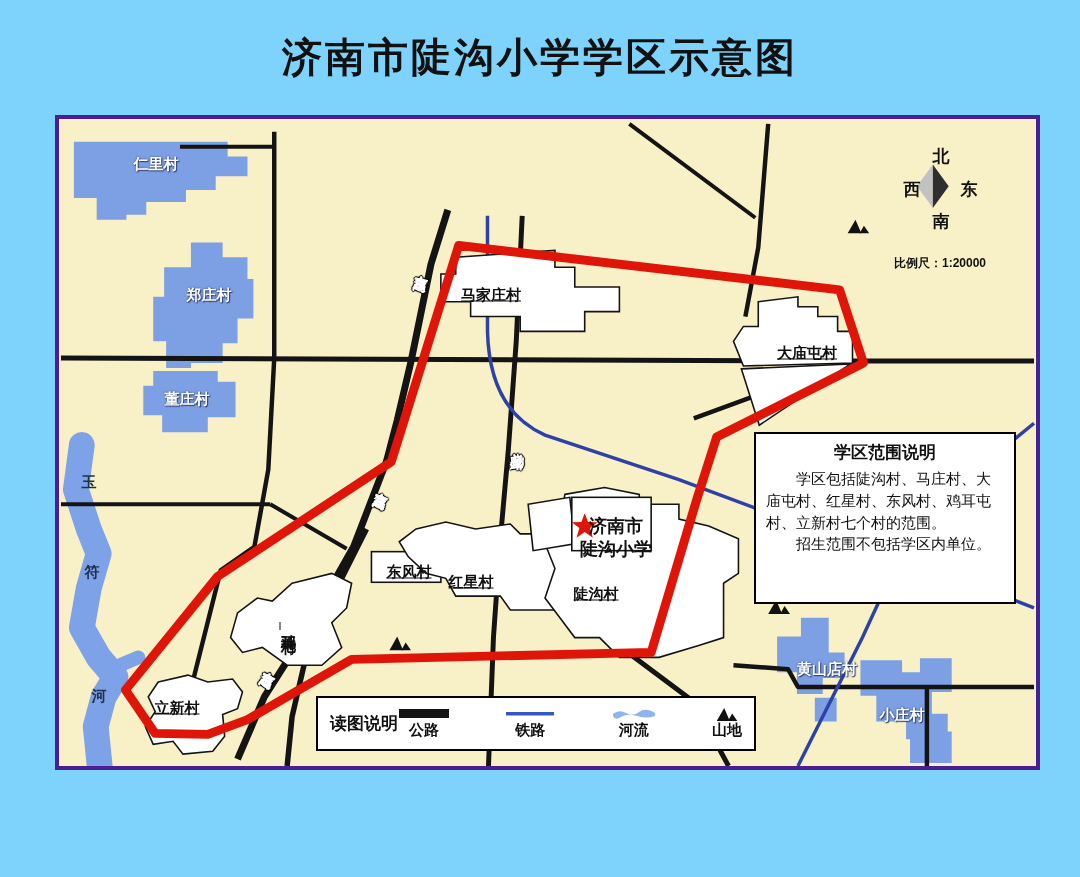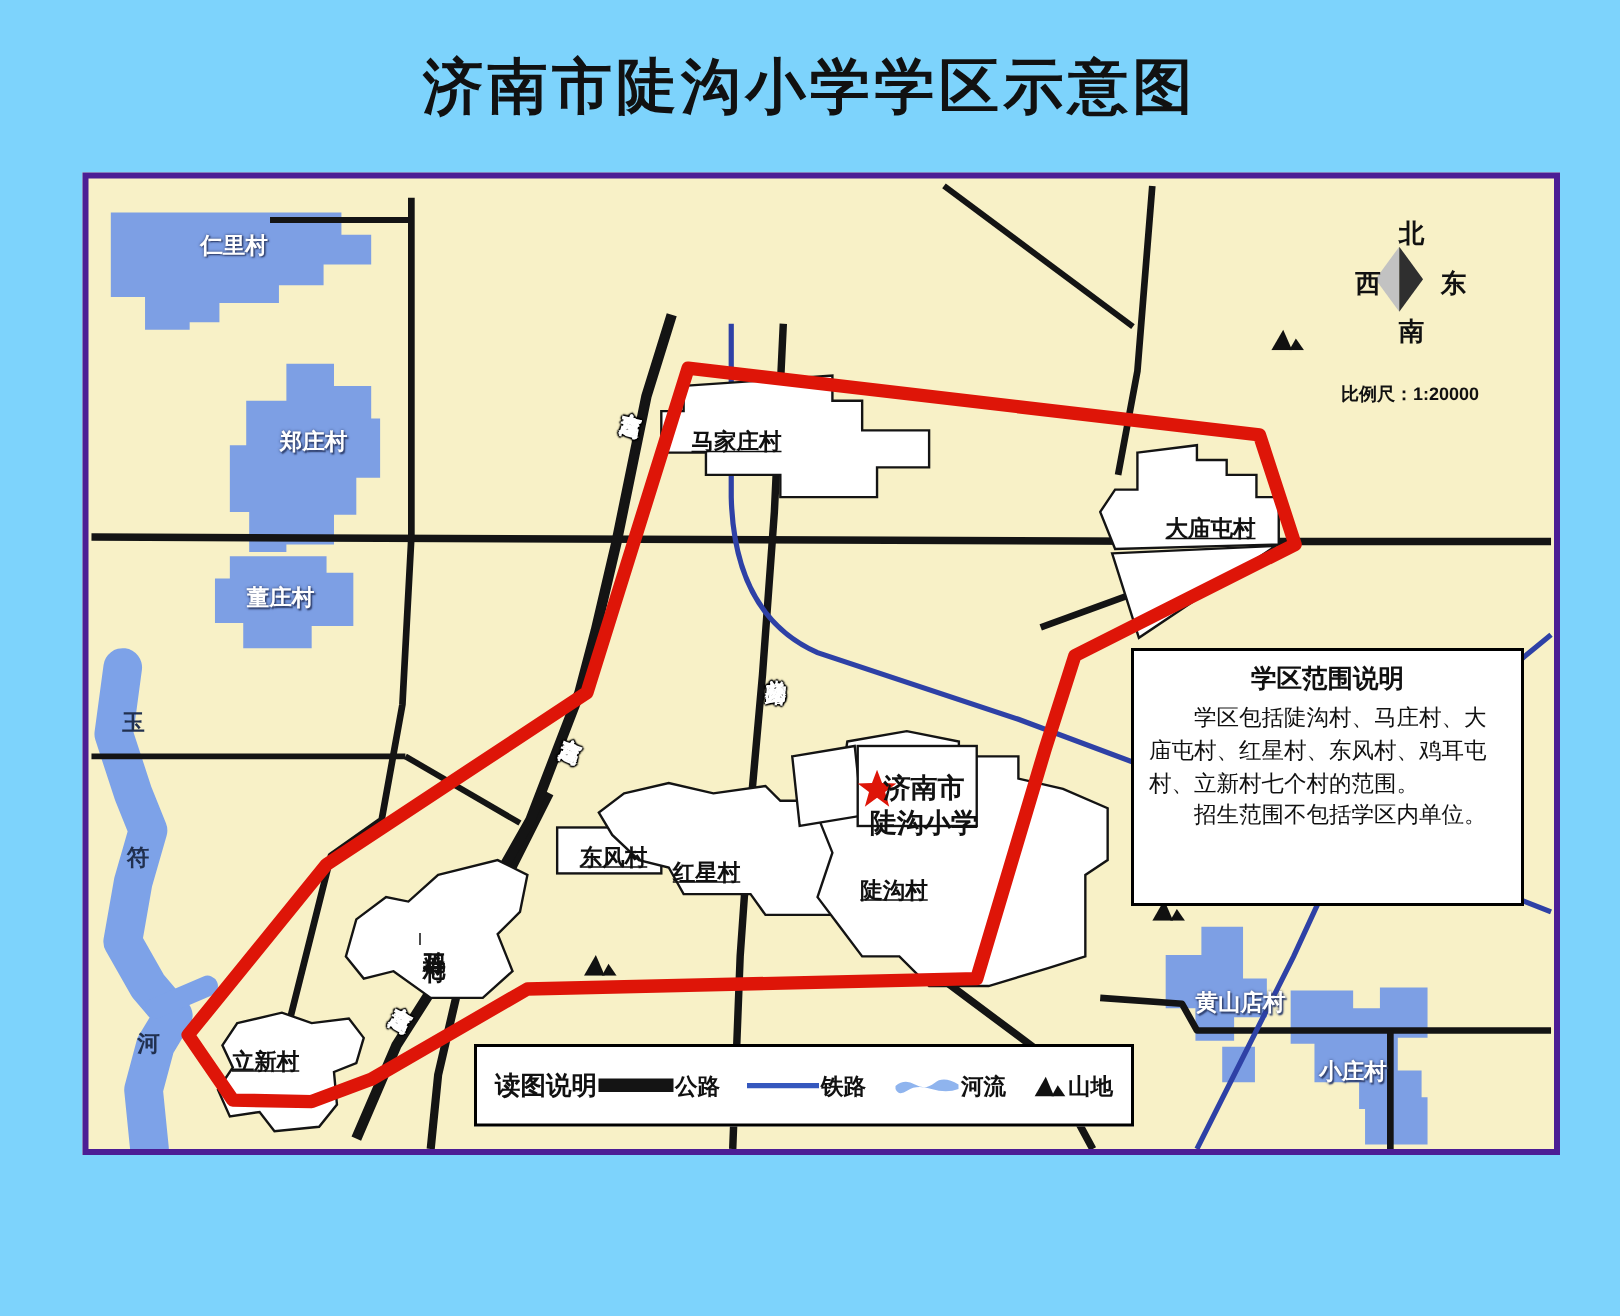--- a/index.html
+++ b/index.html
@@ -13,21 +13,21 @@
   .lbl-road{color:#fff;font-size:14px;letter-spacing:1px;writing-mode:vertical-rl;text-orientation:upright;
     text-shadow:-1px 0 1px #000,1px 0 1px #000,0 -1px 1px #000,0 1px 1px #000;}
   .lbl-vert{writing-mode:vertical-rl;text-orientation:upright;letter-spacing:2px;}
   .river-char{position:absolute;transform:translate(-50%,-50%);font-size:15px;font-weight:bold;color:#21304f;}
   #info-box{position:absolute;left:695px;top:313px;width:262px;height:172px;box-sizing:border-box;background:#fff;border:2px solid #000;padding:7px 10px;}
   #info-box .ib-title{text-align:center;font-size:17px;font-weight:bold;color:#111;margin-bottom:4px;}
   #info-box p{margin:0;font-size:15px;line-height:1.45;color:#111;text-indent:2em;}
   #legend{position:absolute;left:257px;top:577px;width:440px;height:55px;box-sizing:border-box;background:#fff;border:2px solid #000;display:flex;align-items:center;padding:0 12px;}
   #legend .lg-title{font-size:17px;font-weight:bold;color:#111;}
   #legend .lg-items{flex:1;display:flex;justify-content:space-between;}
-  #legend .lg-item{display:flex;flex-direction:row;align-items:center;}
+  #legend .lg-item{display:flex;flex-direction:column;align-items:center;}
   #legend .lg-sym{height:13px;display:flex;align-items:center;}
   #legend .lg-label{font-size:15px;font-weight:bold;color:#111;margin-top:1px;}
   #compass{position:absolute;left:826px;top:20px;width:120px;height:110px;}
   #compass .dir{position:absolute;transform:translate(-50%,-50%);font-size:17px;font-weight:bold;color:#111;}
   #scale{position:absolute;left:881px;top:144px;transform:translate(-50%,-50%);font-size:12px;font-weight:bold;color:#111;white-space:nowrap;}
   #school-label{position:absolute;left:557px;top:408px;transform:translate(-50%,-50%);text-align:center;font-size:18px;font-weight:bold;color:#111;line-height:1.25;margin-top:10px;}
 </style>
 </head>
 <body>
 

